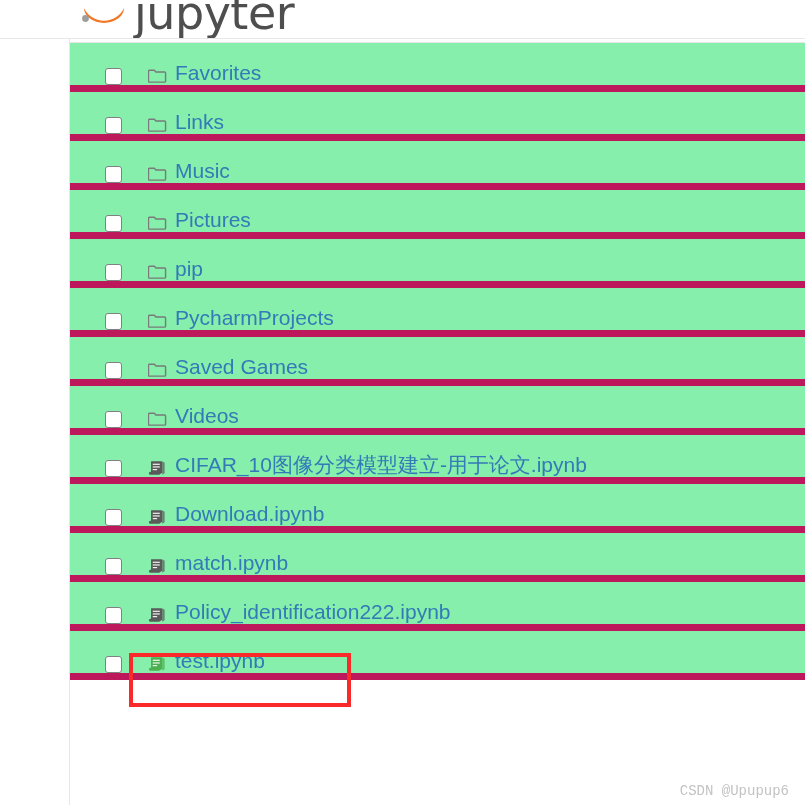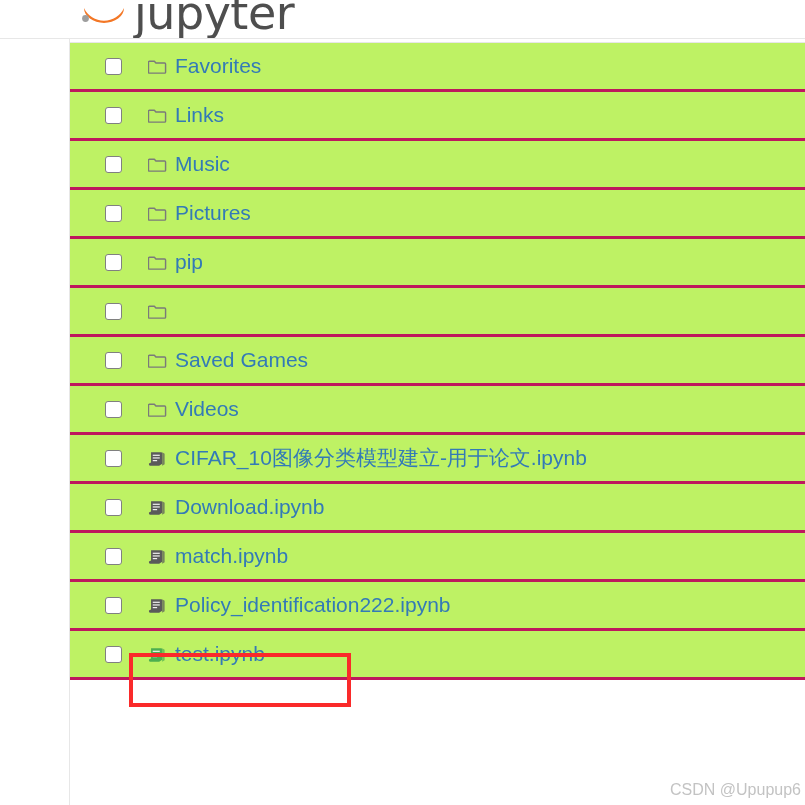--- a/index.html
+++ b/index.html
@@ -87,23 +87,23 @@
     width: 100%;
     height: 49px;
     display: flex;
     align-items: center;
   }
 
   .row {
     position: relative;
     height: 49px;
     display: flex;
-    align-items: center;
-    border-bottom: 3px solid #be185d;
-    background: #bef264;
+    align-items: flex-end;
+    border-bottom: 7px solid #be185d;
+    background: #86efac;
   }
 
   .cb {
     flex: 0 0 auto;
     width: 17px;
     height: 17px;
     margin-left: 35px;
     border: 1px solid #808080;
     border-radius: 3px;
     background: #ffffff;
@@ -136,25 +136,25 @@
     width: 222px;
     height: 54px;
     border: 4px solid #fa2a2a;
     background: transparent;
     pointer-events: none;
   }
 
   
   .watermark {
     position: absolute;
-    right: 4px;
+    right: 16px;
     bottom: 6px;
-    font-size: 16px;
+    font-size: 14px;
     color: #c3c3c3;
-    font-family: Liberation Sans, sans-serif;
+    font-family: Liberation Mono, monospace;
     white-space: nowrap;
   }
 </style>
 </head>
 <body>
 
 <div id="page">
 
   <div class="header-area">
     <div class="logo-wrap">
@@ -218,20 +218,21 @@
         </span>
         <span class="name">pip</span>
       </div>
       <div class="row">
         <span class="cb"></span>
         <span class="icon-cell">
           <svg viewBox="0 0 20 20" width="19" height="19" aria-hidden="true">
             <path d="M1.5 4.5 h5.2 l1.6 1.9 h9.2 a1 1 0 0 1 1 1 v8.6 a1 1 0 0 1 -1 1 h-16 a1 1 0 0 1 -1 -1 v-10.5 a1 1 0 0 1 1 -1 z" fill="none" stroke="#7a7a7a" stroke-width="1.5" stroke-linejoin="round"></path>
           </svg>
         </span>
+        <span class="name">PycharmProjects</span>
       </div>
       <div class="row">
         <span class="cb"></span>
         <span class="icon-cell">
           <svg viewBox="0 0 20 20" width="19" height="19" aria-hidden="true">
             <path d="M1.5 4.5 h5.2 l1.6 1.9 h9.2 a1 1 0 0 1 1 1 v8.6 a1 1 0 0 1 -1 1 h-16 a1 1 0 0 1 -1 -1 v-10.5 a1 1 0 0 1 1 -1 z" fill="none" stroke="#7a7a7a" stroke-width="1.5" stroke-linejoin="round"></path>
           </svg>
         </span>
         <span class="name">Saved Games</span>
       </div>

